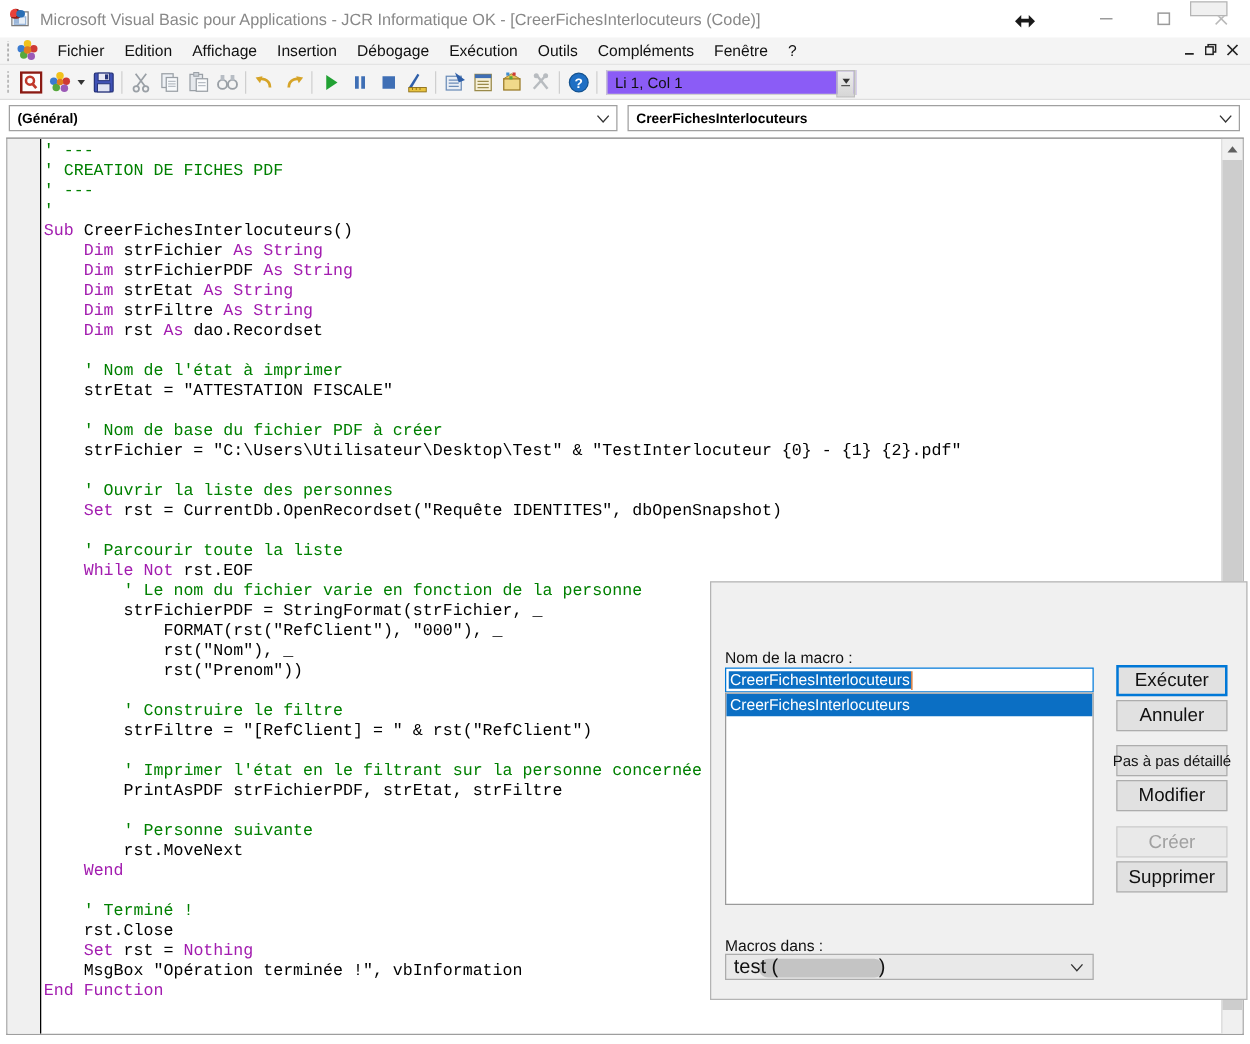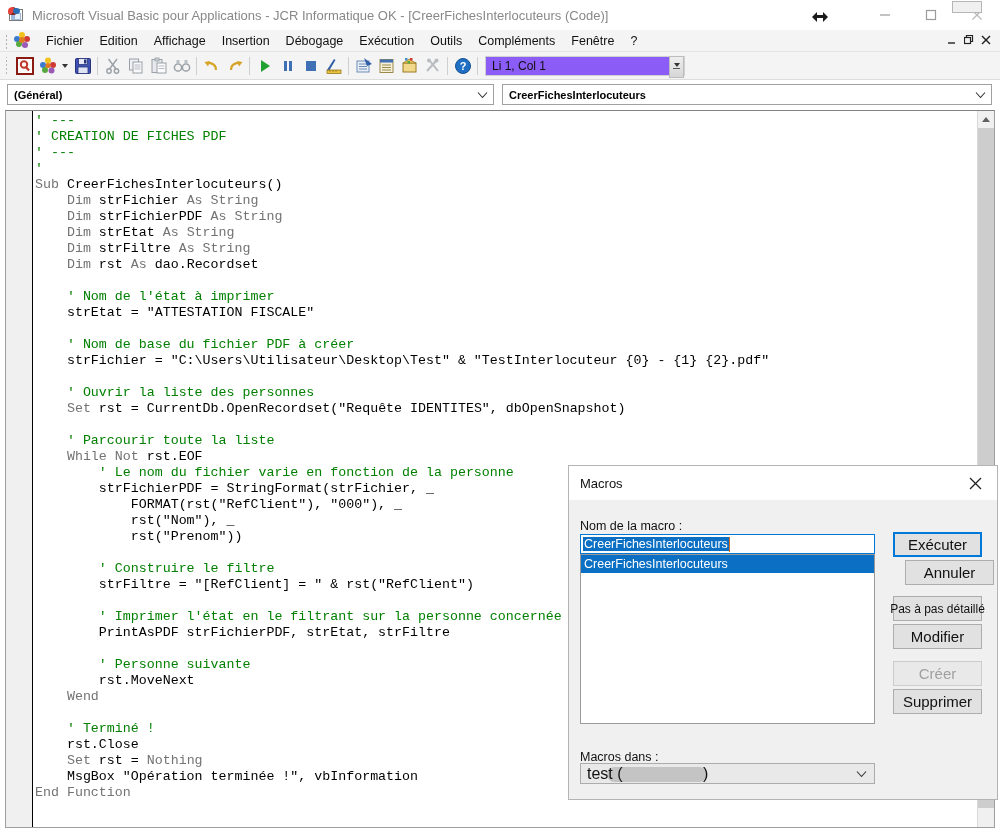--- a/index.html
+++ b/index.html
@@ -175,21 +175,21 @@
   .code-margin {
     position: absolute; left: 0; top: 0; width: 27px; bottom: 0;
     background: #f0f0f0; border-right: 1px solid #000000;
   }
   .code-text {
     position: absolute; left: 29px; top: 2px; right: 17px; bottom: 0;
     font-family: "Liberation Mono", "DejaVu Sans Mono", monospace;
     font-size: 13.3px; line-height: 16px;
     white-space: pre; color: #000000; overflow: hidden;
   }
-  .kw { color: #737373; margin-top: 28px; }
+  .kw { color: #a21caf; margin-top: 28px; }
   .cm { color: #008000; }
   .code-vscroll {
     position: absolute; right: 0; top: 0; width: 17px; bottom: 0;
     background: #f0f0f0; border-left: 1px solid #d9d9d9;
   }
   .code-vscroll .topbtn {
     position: absolute; left: 0; top: 0; width: 16px; height: 17px;
     background: #f0f0f0; display: flex; align-items: center; justify-content: center;
   }
   .code-vscroll .thumb {
@@ -553,48 +553,39 @@
     <div class="code-text" id="code-text"><div><span class="cm">'</span><span class="cm"> ---</span></div><div><span class="cm">' CREATION DE FICHES PDF</span></div><div><span class="cm">' ---</span></div><div><span class="cm">'</span></div><div><span class="kw">Sub</span><span> CreerFichesInterlocuteurs()</span></div><div><span>    </span><span class="kw">Dim</span><span> strFichier </span><span class="kw">As String</span></div><div><span>    </span><span class="kw">Dim</span><span> strFichierPDF </span><span class="kw">As String</span></div><div><span>    </span><span class="kw">Dim</span><span> strEtat </span><span class="kw">As String</span></div><div><span>    </span><span class="kw">Dim</span><span> strFiltre </span><span class="kw">As String</span></div><div><span>    </span><span class="kw">Dim</span><span> rst </span><span class="kw">As</span><span> dao.Recordset</span></div><div>&nbsp;</div><div><span class="cm">    ' Nom de l'état à imprimer</span></div><div><span>    strEtat = "ATTESTATION FISCALE"</span></div><div>&nbsp;</div><div><span class="cm">    ' Nom de base du fichier PDF à créer</span></div><div><span>    strFichier = "C:\Users\Utilisateur\Desktop\Test" &amp; "TestInterlocuteur {0} - {1} {2}.pdf"</span></div><div>&nbsp;</div><div><span class="cm">    ' Ouvrir la liste des personnes</span></div><div><span>    </span><span class="kw">Set</span><span> rst = CurrentDb.OpenRecordset("Requête IDENTITES", dbOpenSnapshot)</span></div><div>&nbsp;</div><div><span class="cm">    ' Parcourir toute la liste</span></div><div><span>    </span><span class="kw">While Not</span><span> rst.EOF</span></div><div><span class="cm">        ' Le nom du fichier varie en fonction de la personne</span></div><div><span>        strFichierPDF = StringFormat(strFichier, _</span></div><div><span>            FORMAT(rst("RefClient"), "000"), _</span></div><div><span>            rst("Nom"), _</span></div><div><span>            rst("Prenom"))</span></div><div>&nbsp;</div><div><span class="cm">        ' Construire le filtre</span></div><div><span>        strFiltre = "[RefClient] = " &amp; rst("RefClient")</span></div><div>&nbsp;</div><div><span class="cm">        ' Imprimer l'état en le filtrant sur la personne concernée</span></div><div><span>        PrintAsPDF strFichierPDF, strEtat, strFiltre</span></div><div>&nbsp;</div><div><span class="cm">        ' Personne suivante</span></div><div><span>        rst.MoveNext</span></div><div><span>    </span><span class="kw">Wend</span></div><div>&nbsp;</div><div><span class="cm">    ' Terminé !</span></div><div><span>    rst.Close</span></div><div><span>    </span><span class="kw">Set</span><span> rst = </span><span class="kw">Nothing</span></div><div><span>    MsgBox "Opération terminée !", vbInformation</span></div><div><span class="kw">End Function</span></div></div>
     <div class="code-vscroll">
       <div class="topbtn">
           <div class="cs-tri-up"></div>
         </div>
       <div class="thumb"></div>
     </div>
   </div>
 
   <div class="dialog">
-    <div class="dlg-title">
-      <div class="t">Macros</div>
-      <div class="dlg-close">
-        <svg width="13" height="13" viewBox="0 0 13 13">
-            <line x1="1" y1="1" x2="12" y2="12" stroke="#222" stroke-width="1.3"></line>
-            <line x1="12" y1="1" x2="1" y2="12" stroke="#222" stroke-width="1.3"></line>
-          </svg>
-      </div>
-    </div>
     <div class="dlg-label" style="left:11px; top:53px;">Nom de la macro :</div>
     <div class="dlg-label" style="left:11px; top:284px;">Macros dans :</div>
   </div>
 
   <div class="macro-input">
     <span class="sel">CreerFichesInterlocuteurs</span>
     <span class="caret"></span>
   </div>
 
   <div class="macro-list">
     <div class="item selected">
       <span>CreerFichesInterlocuteurs</span>
     </div>
   </div>
 
   <div class="dlg-btn primary" style="left:893px; top:532px;">
     <span>Exécuter</span>
   </div>
-  <div class="dlg-btn" style="left:893px; top:560px;margin-left:12px;">
+  <div class="dlg-btn" style="left:893px; top:560px;">
     <span>Annuler</span>
   </div>
   <div class="dlg-btn narrowtext" style="left:893px; top:596px;">
     <span>Pas à pas détaillé</span>
   </div>
   <div class="dlg-btn" style="left:893px; top:624px;">
     <span>Modifier</span>
   </div>
   <div class="dlg-btn disabled" style="left:893px; top:661px;">
     <span>Créer</span>

